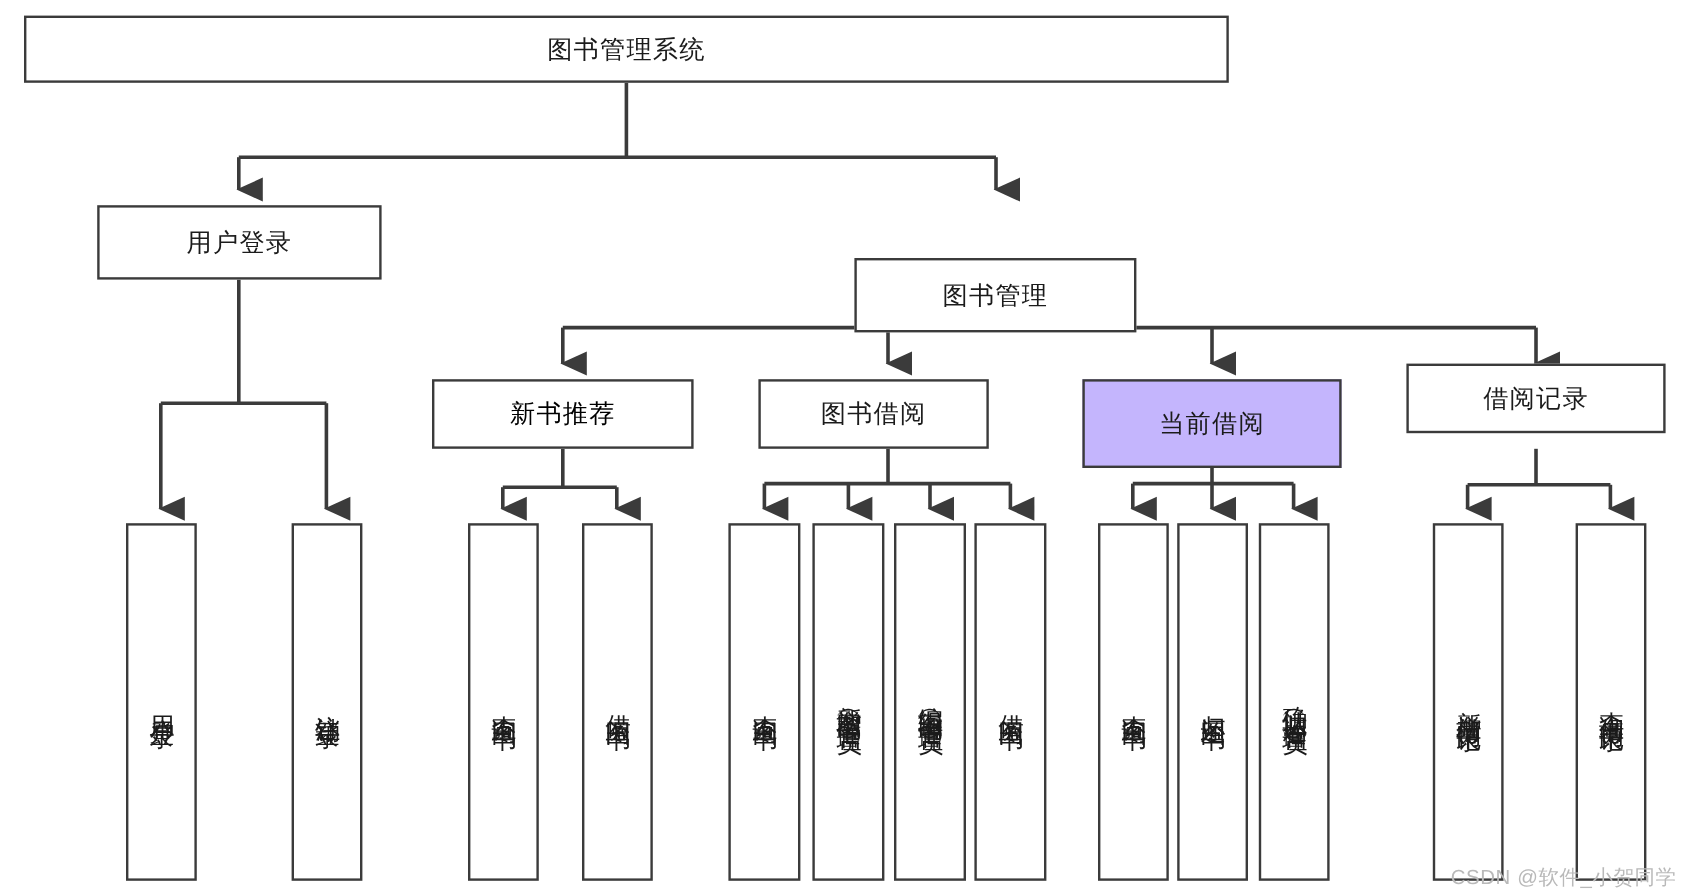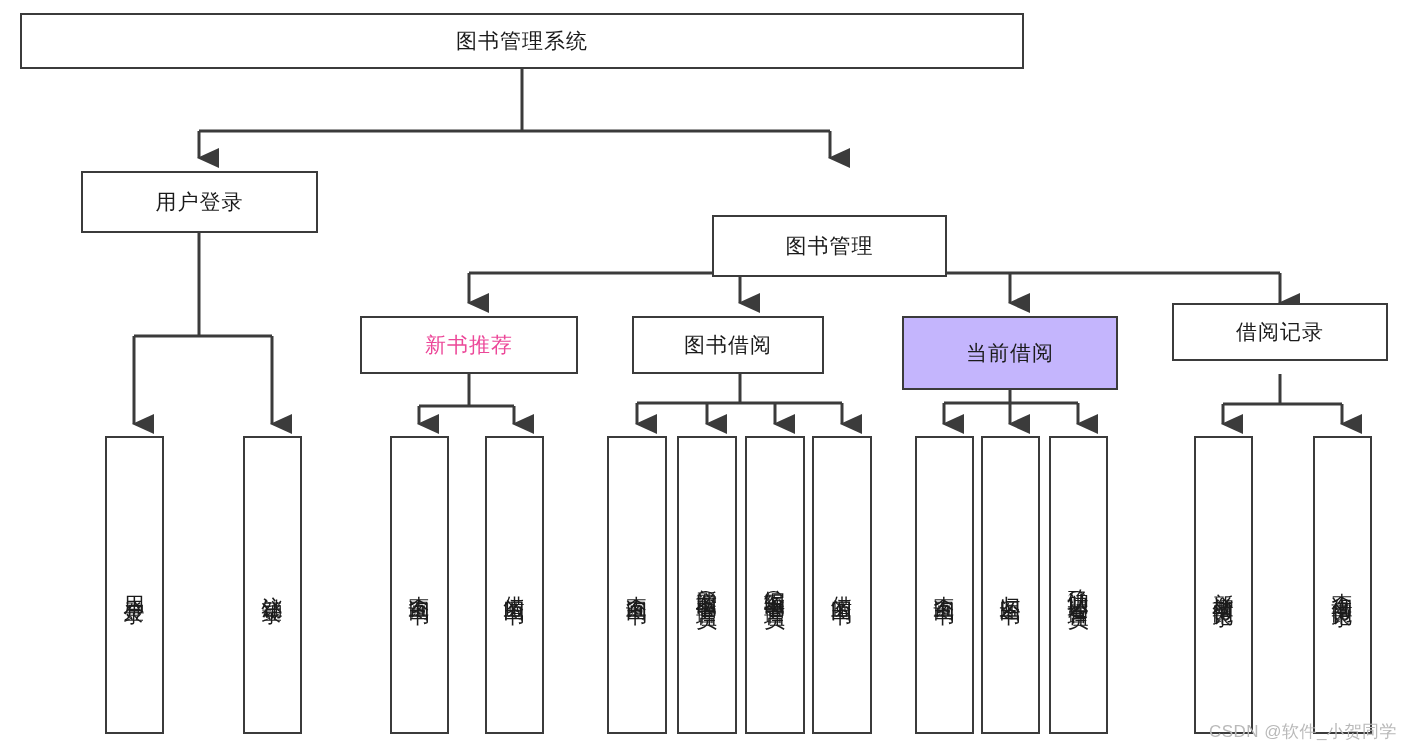--- a/index.html
+++ b/index.html
@@ -120,21 +120,21 @@
     <span class="hlabel">图书管理系统</span>
   </div>
 
   <div class="node h" id="n-l2-0" style="left: 81px; top: 171px; width: 237px; height: 62px; border-color: rgb(59, 59, 59); background: rgb(255, 255, 255); color: rgb(27, 27, 27);">
     <span class="hlabel">用户登录</span>
   </div>
   <div class="node h" id="n-l2-1" style="left: 712px; top: 171px; width: 235px; height: 62px; border-color: rgb(59, 59, 59); background: rgb(255, 255, 255); color: rgb(27, 27, 27); margin-top: 44px;">
     <span class="hlabel">图书管理</span>
   </div>
 
-  <div class="node h" id="n-l3-0" style="left: 360px; top: 316px; width: 218px; height: 58px; border-color: rgb(59, 59, 59); background: rgb(255, 255, 255); color: #ec4899;">
+  <div class="node h" id="n-l3-0" style="left: 360px; top: 316px; width: 218px; height: 58px; border-color: rgb(59, 59, 59); background: rgb(255, 255, 255); color: #000000;">
     <span class="hlabel">新书推荐</span>
   </div>
   <div class="node h" id="n-l3-1" style="left: 632px; top: 316px; width: 192px; height: 58px; border-color: rgb(59, 59, 59); background: rgb(255, 255, 255); color: rgb(27, 27, 27);">
     <span class="hlabel">图书借阅</span>
   </div>
   <div class="node h" id="n-l3-2" style="left: 902px; top: 316px; width: 216px; height: 74px; border-color: rgb(59, 59, 59); background: #c4b5fd; color: rgb(27, 27, 27);">
     <span class="hlabel">当前借阅</span>
   </div>
   <div class="node h" id="n-l3-3" style="left: 1172px; top: 303px; width: 216px; height: 58px; border-color: rgb(59, 59, 59); background: rgb(255, 255, 255); color: rgb(27, 27, 27);">
     <span class="hlabel">借阅记录</span>

